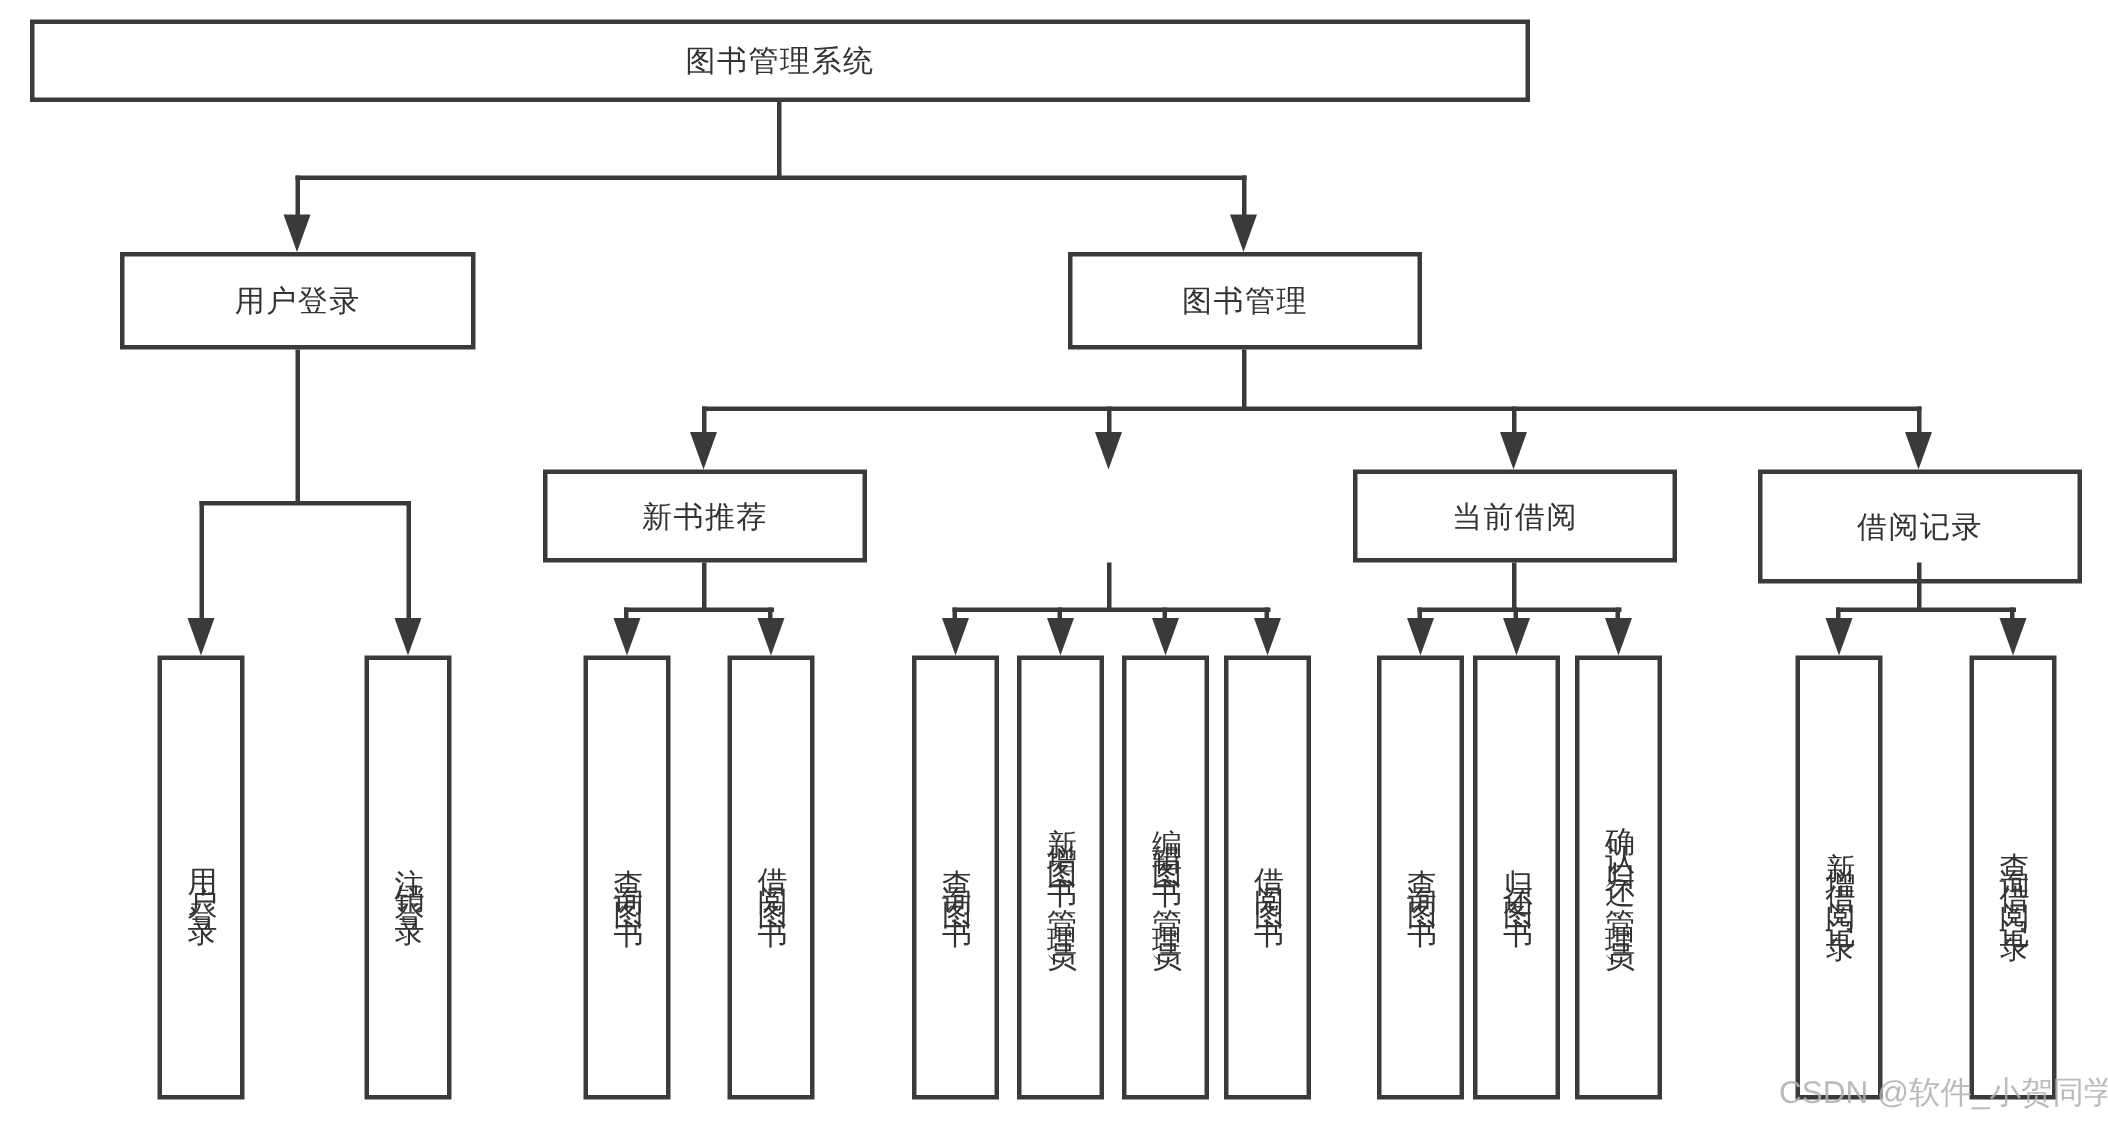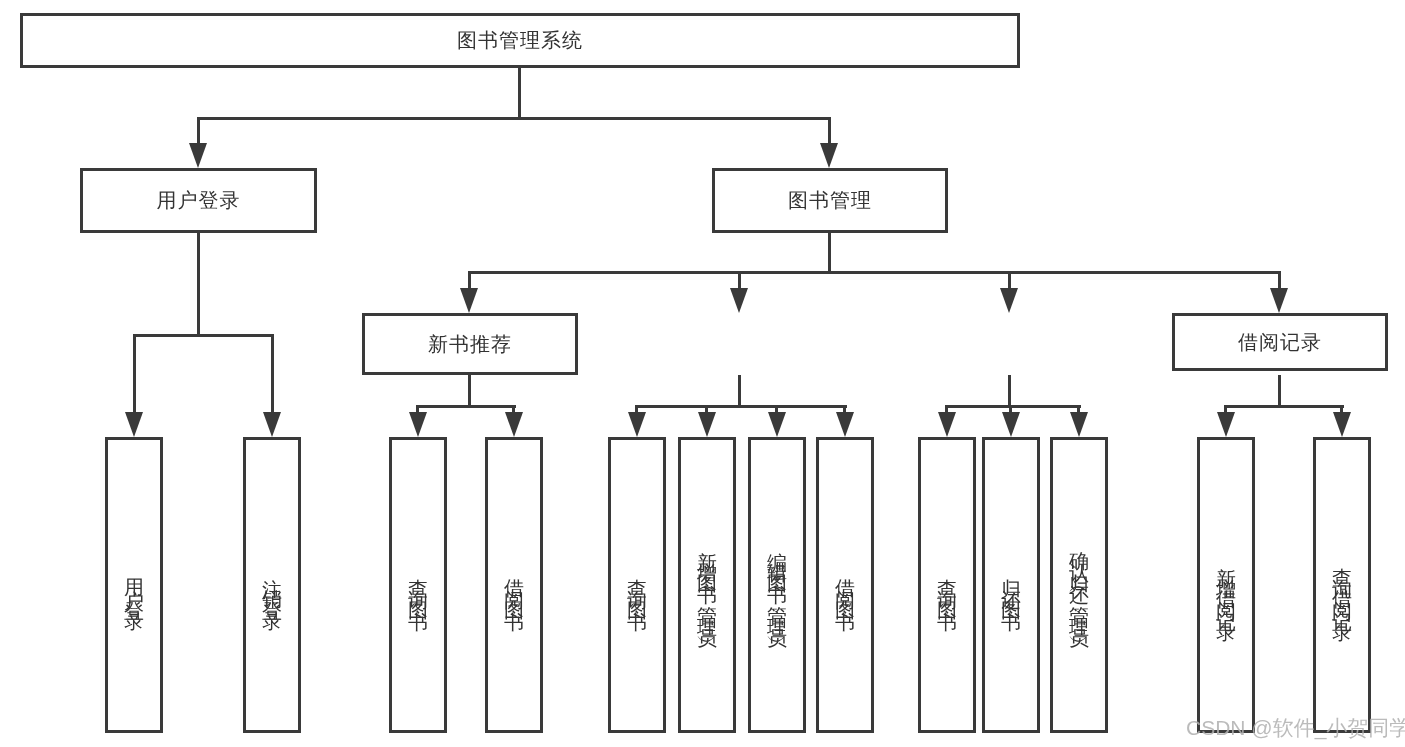--- a/index.html
+++ b/index.html
@@ -59,21 +59,24 @@
   <div class="box" style="left:80px;top:168px;width:237px;height:65px;">
     <span>用户登录</span>
   </div>
   <div class="box" style="left:362px;top:313px;width:216px;height:62px;">
     <span>新书推荐</span>
   </div>
 
   <div class="box" style="left:712px;top:168px;width:236px;height:65px;">
     <span>图书管理</span>
   </div>
-  <div class="box" style="left:1172px;top:313px;width:216px;height:58px;">
+  <div class="box" style="left:902px;top:313px;width:216px;height:62px;">
+    <span>当前借阅</span>
+  </div>
+  <div class="box" style="left:1172px;top:313px;width:216px;height:76px;">
     <span>借阅记录</span>
   </div>
 
   <div class="box leaf" style="left:105px;top:437px;width:58px;height:296px;">
     <span class="vtext">用户登录</span>
   </div>
   <div class="box leaf" style="left:243px;top:437px;width:58px;height:296px;">
     <span class="vtext">注销登录</span>
   </div>
 

